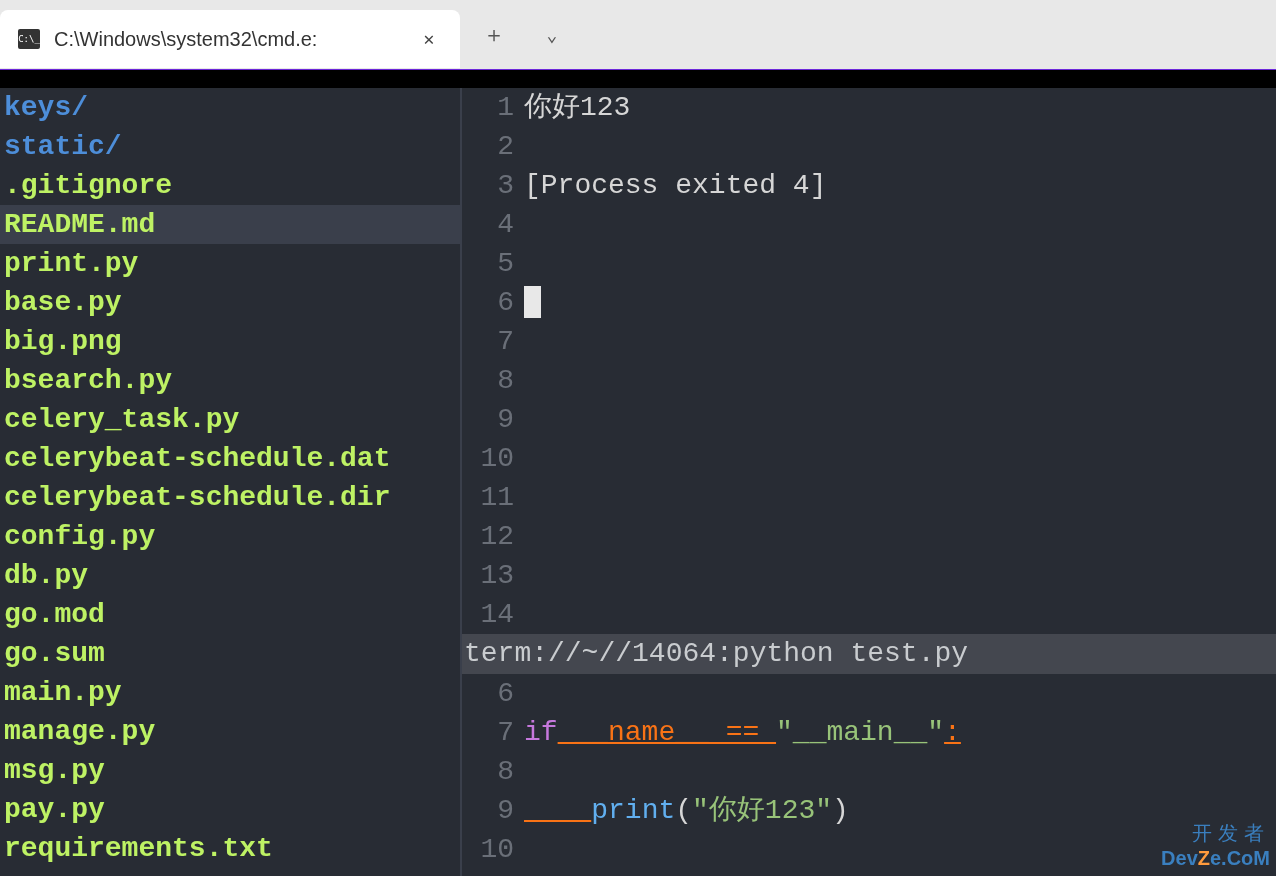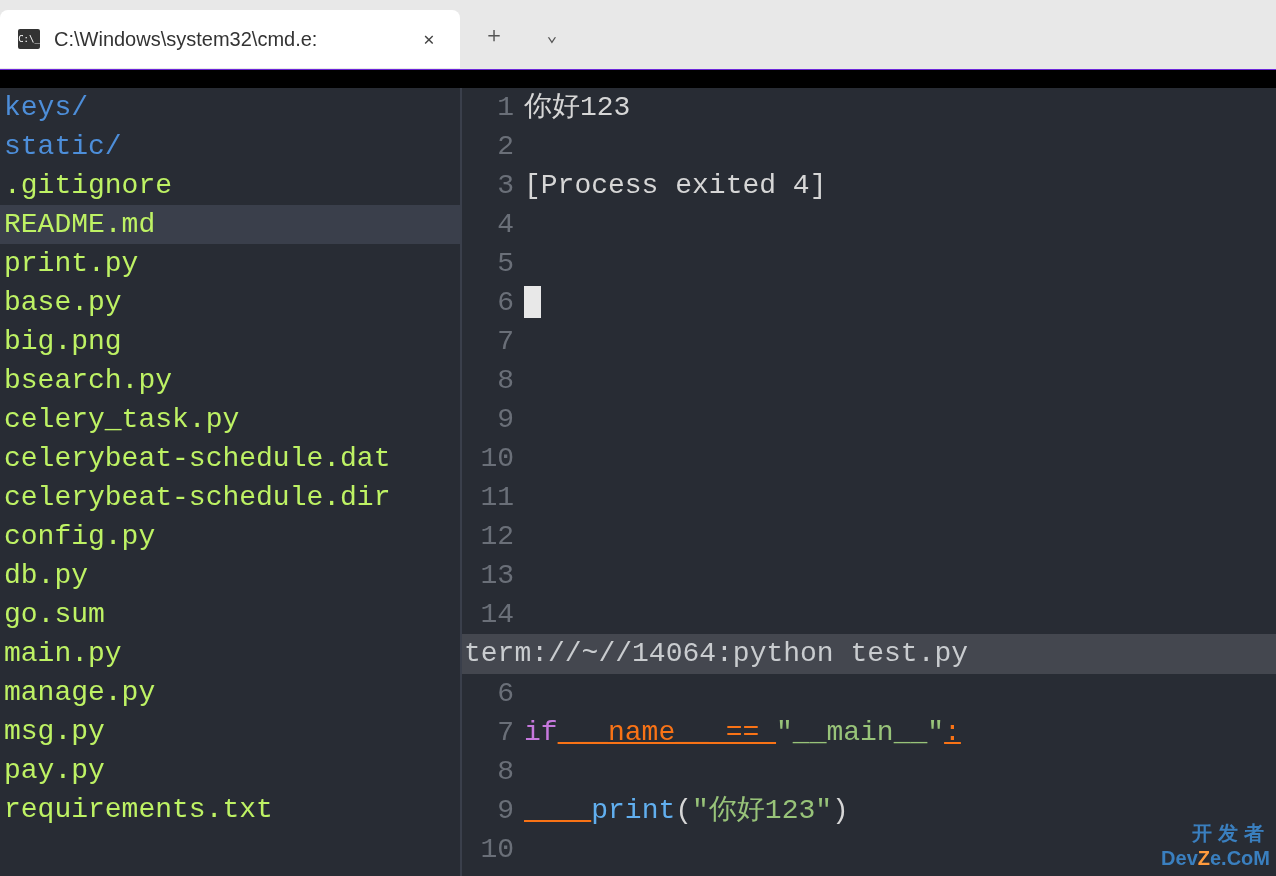--- a/index.html
+++ b/index.html
@@ -16,21 +16,21 @@
   .tab-action { width: 52px; height: 52px; display: flex; align-items: center; justify-content: center; font-size: 22px; color: #555; cursor: pointer; }
   .tab-action.chev { font-size: 18px; }
   
   
   .blackbar { height: 18px; background: #000; }
   
   
   .main { display: flex; height: calc(876px - 70px - 18px); background: #282c34; color: #d6d6d6; }
   
   
-  .sidebar { width: 462px; background: #282c34; overflow: hidden; border-right: 2px solid #3a3f4b; }
+  .sidebar { width: 462px; background: #282c34; overflow: hidden; border-right: 2px solid #3a3f4b; font-weight: bold; }
   .file-item { font-size: 28px; line-height: 39px; padding: 0 6px 0 4px; white-space: nowrap; cursor: pointer; }
   .file-item.dir { color: #4d8ed9; }
   .file-item.file { color: #bef264; }
   .file-item.selected { background: #3a3f4b; }
   
   
   .editor-col { flex: 1; display: flex; flex-direction: column; background: #282c34; }
   .pane { display: flex; flex-direction: column; }
   .pane.top { flex: 0 0 auto; }
   .code-lines { display: flex; flex-direction: column; }
@@ -43,21 +43,21 @@
   
   
   .kw { color: #c678dd; }
   .fn { color: #61afef; }
   .sp { color: #f97316; text-decoration: underline; }
   .str { color: #98c379; }
   .paren { color: #d6d6d6; }
   
   
   .watermark { position: absolute; right: 6px; bottom: 6px; text-align: right; font-family: "Microsoft YaHei", Arial, sans-serif; pointer-events: none; }
-  .wm-top { font-size: 20px; color: #3a7fbf; font-weight: bold; letter-spacing: 6px; }
+  .wm-top { font-size: 20px; color: #3a7fbf; font-weight: normal; letter-spacing: 6px; }
   .wm-bot { font-size: 20px; color: #3a7fbf; font-weight: bold; }
   .wm-bot .v { color: #3a7fbf; }
   .wm-bot .z { color: #ff9b3d; }
   
   .container { position: relative; width: 1276px; height: 876px; }
 </style>
 </head>
 <body>
 <div class="container">
 
@@ -83,20 +83,21 @@
         <div class="file-item file selected">README.md</div>
         <div class="file-item file">print.py</div>
         <div class="file-item file">base.py</div>
         <div class="file-item file">big.png</div>
         <div class="file-item file">bsearch.py</div>
         <div class="file-item file">celery_task.py</div>
         <div class="file-item file">celerybeat-schedule.dat</div>
         <div class="file-item file">celerybeat-schedule.dir</div>
         <div class="file-item file">config.py</div>
         <div class="file-item file">db.py</div>
+        <div class="file-item file">go.mod</div>
         <div class="file-item file">go.sum</div>
         <div class="file-item file">main.py</div>
         <div class="file-item file">manage.py</div>
         <div class="file-item file">msg.py</div>
         <div class="file-item file">pay.py</div>
         <div class="file-item file">requirements.txt</div>
       </div>
 
   <div class="editor-col">
 

